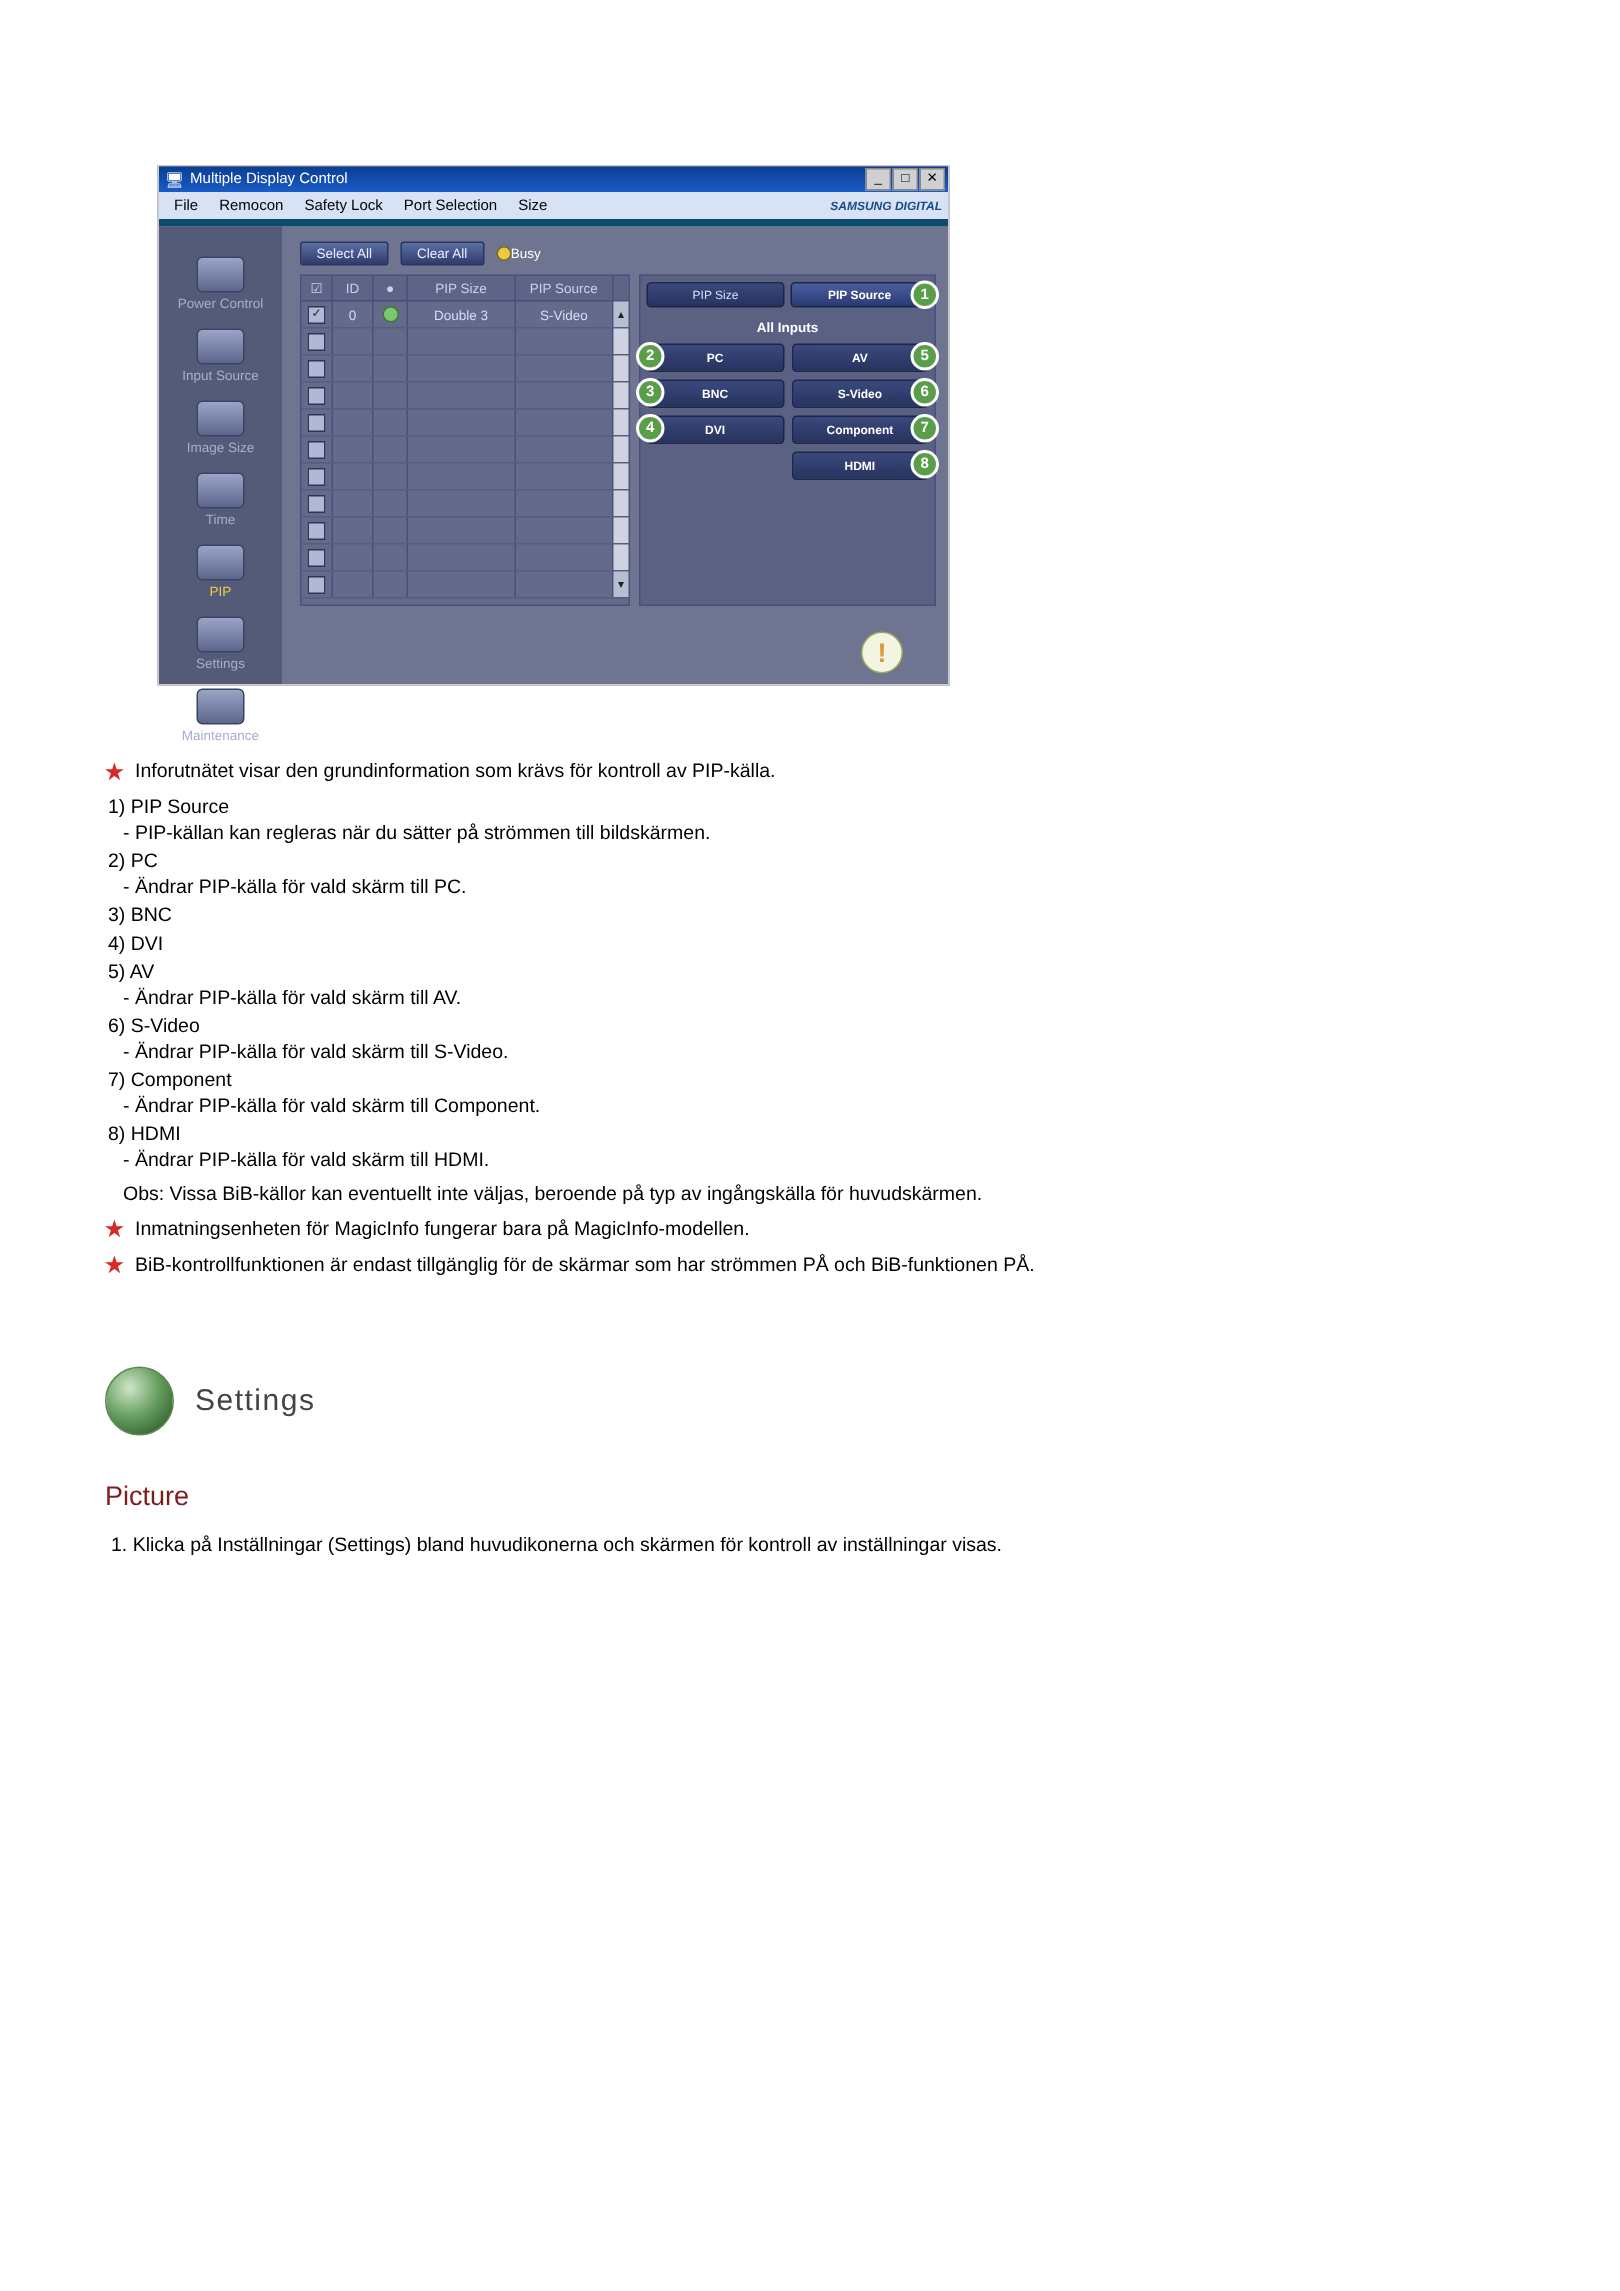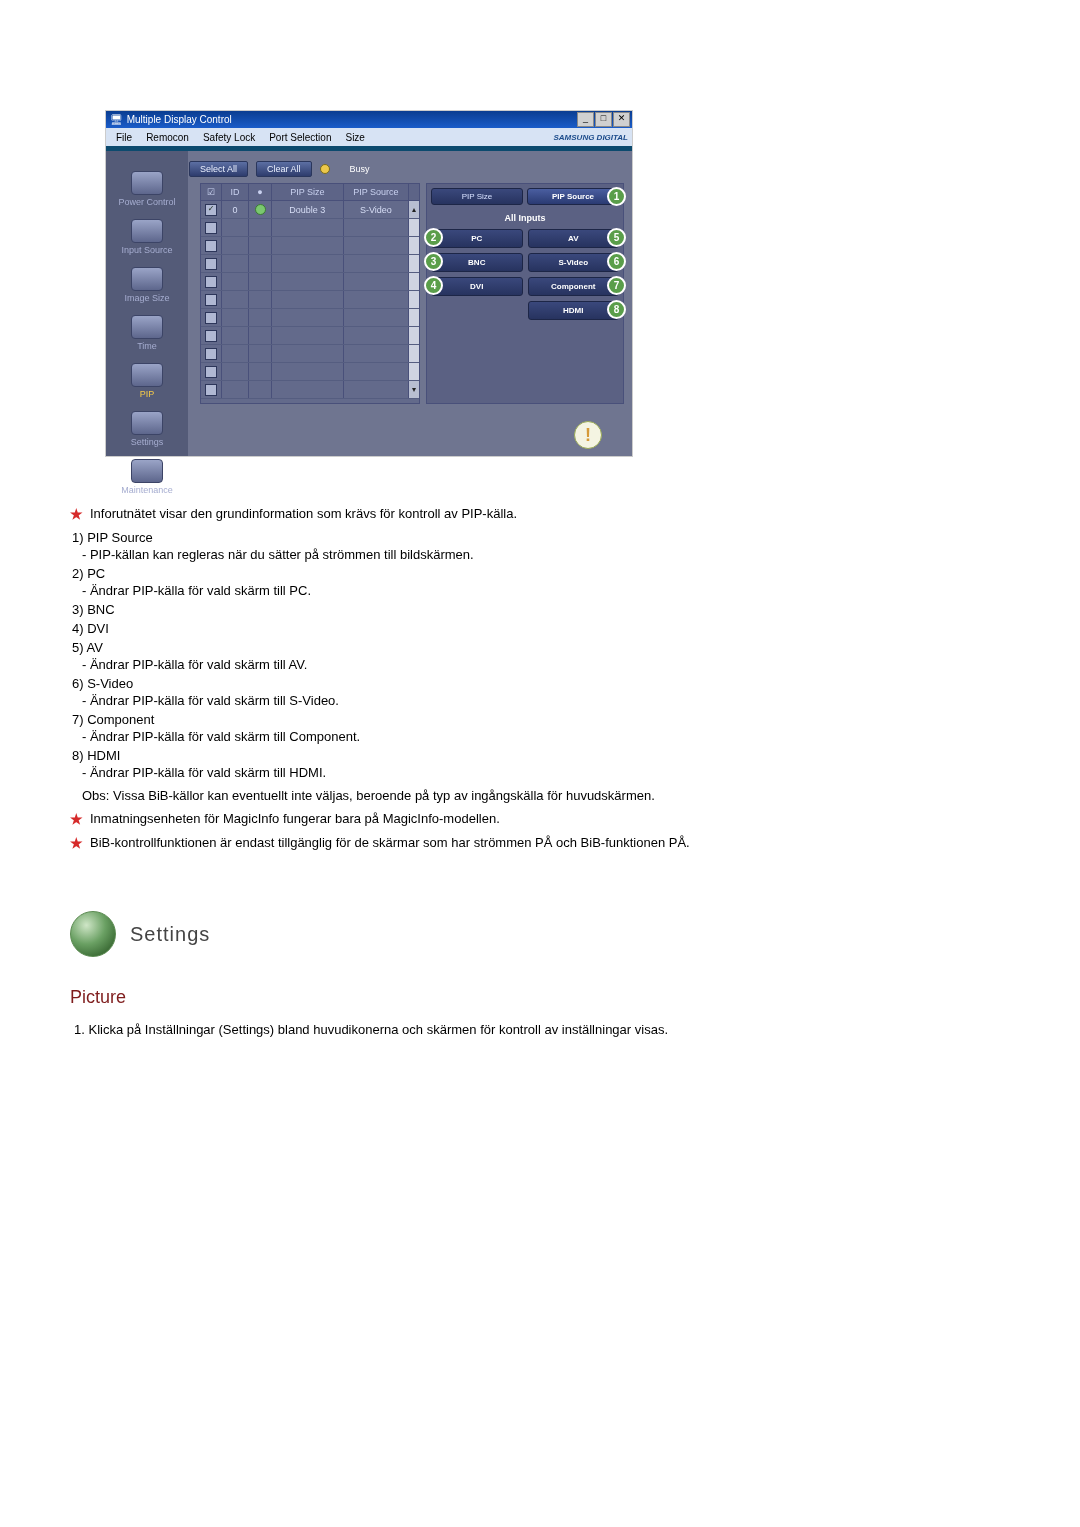--- a/index.html
+++ b/index.html
@@ -82,32 +82,32 @@
     width: 30px; height: 22px;
     margin: 2px auto 3px auto;
     border-radius: 4px;
     background: linear-gradient(#9aa4c7,#5d668c);
     border: 1px solid #3c4466;
   }
   .main-panel { flex: 1; display:flex; flex-direction:column; }
   .toolbar-row {
     display:flex;
     gap:8px;
-    padding: 10px 10px 6px 1px;
+    padding: 10px 10px 6px 12px;
     align-items:center;
   }
   .sel-btn {
     border: 1px solid #2a365c;
     color: #eaf0ff;
     font-size: 9px;
     padding: 2px 10px;
     border-radius: 2px;
     background: linear-gradient(#5c6fa3,#2e3c6d);
   }
-  .busy { display:flex; align-items:center; gap:20px; color:#fff; font-size:9px; }
+  .busy { display:flex; align-items:center; gap:0; color:#fff; font-size:9px; }
   .busy-dot { width:8px;height:8px;border-radius:50%; background:#ecc84a; border:1px solid #7a6b1c;}
   .grid-area {
     display:flex;
     padding: 0 8px 10px 12px;
     gap: 6px;
     flex:1;
   }
   .grid-left {
     flex: 1;
     background: #636a8b;

